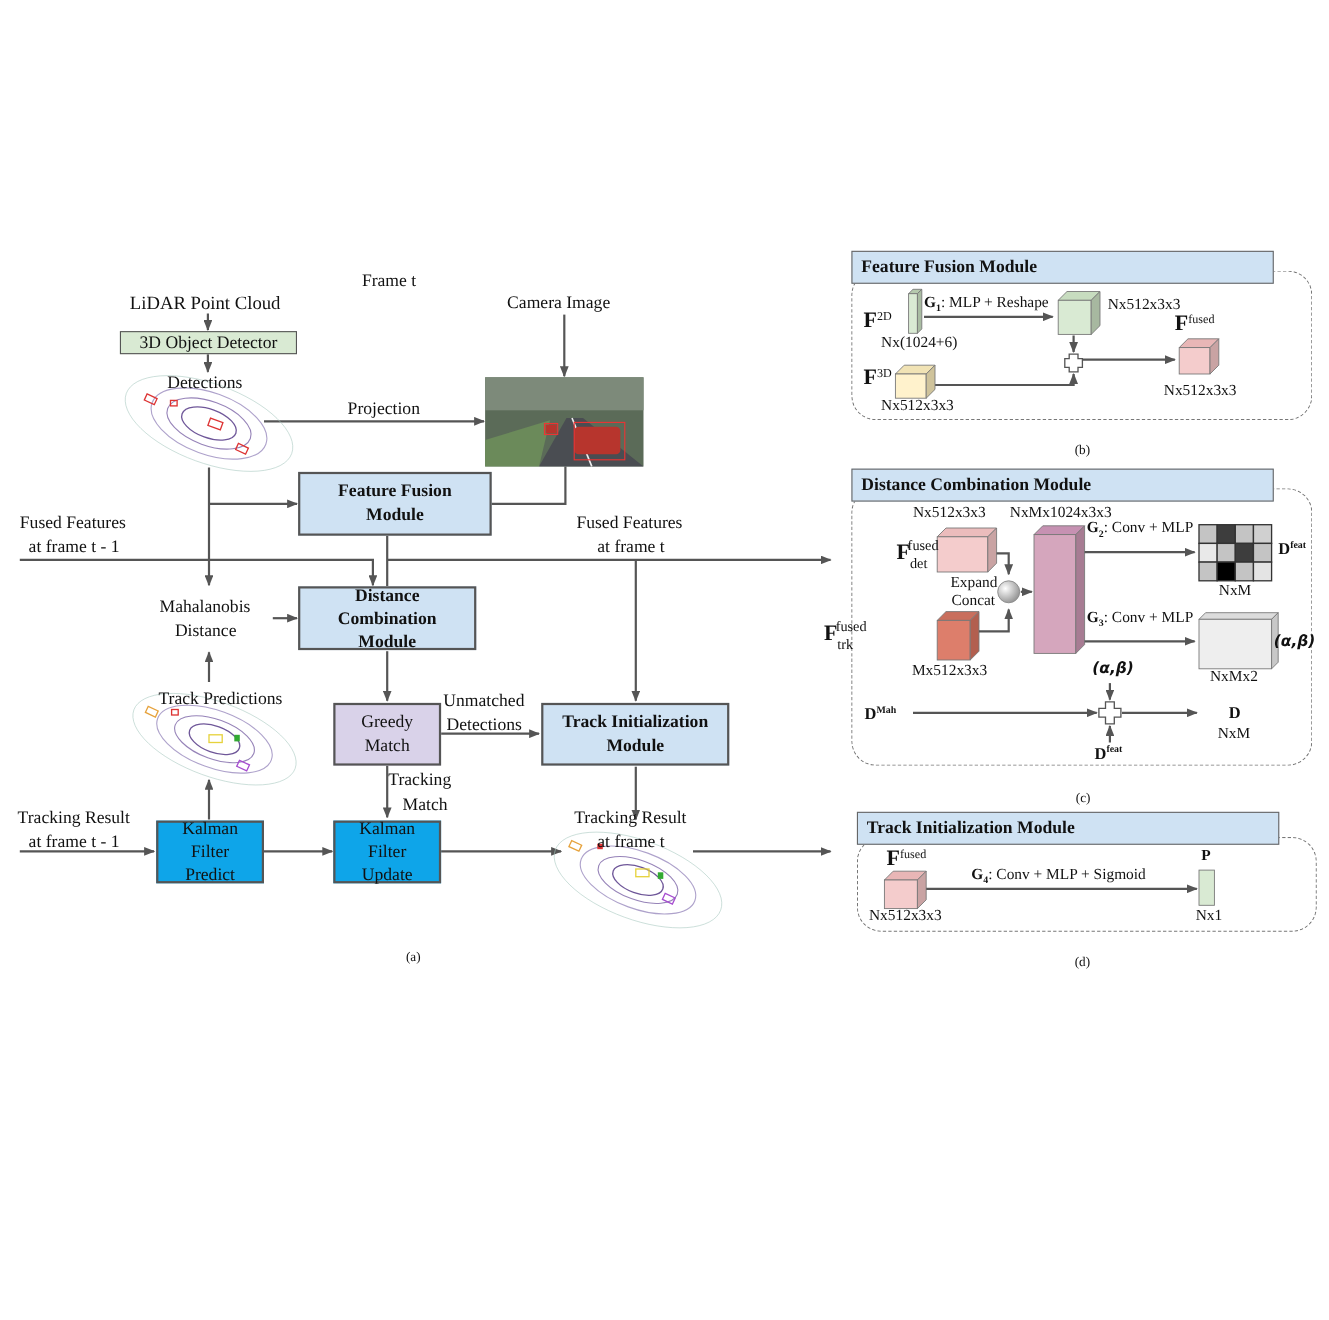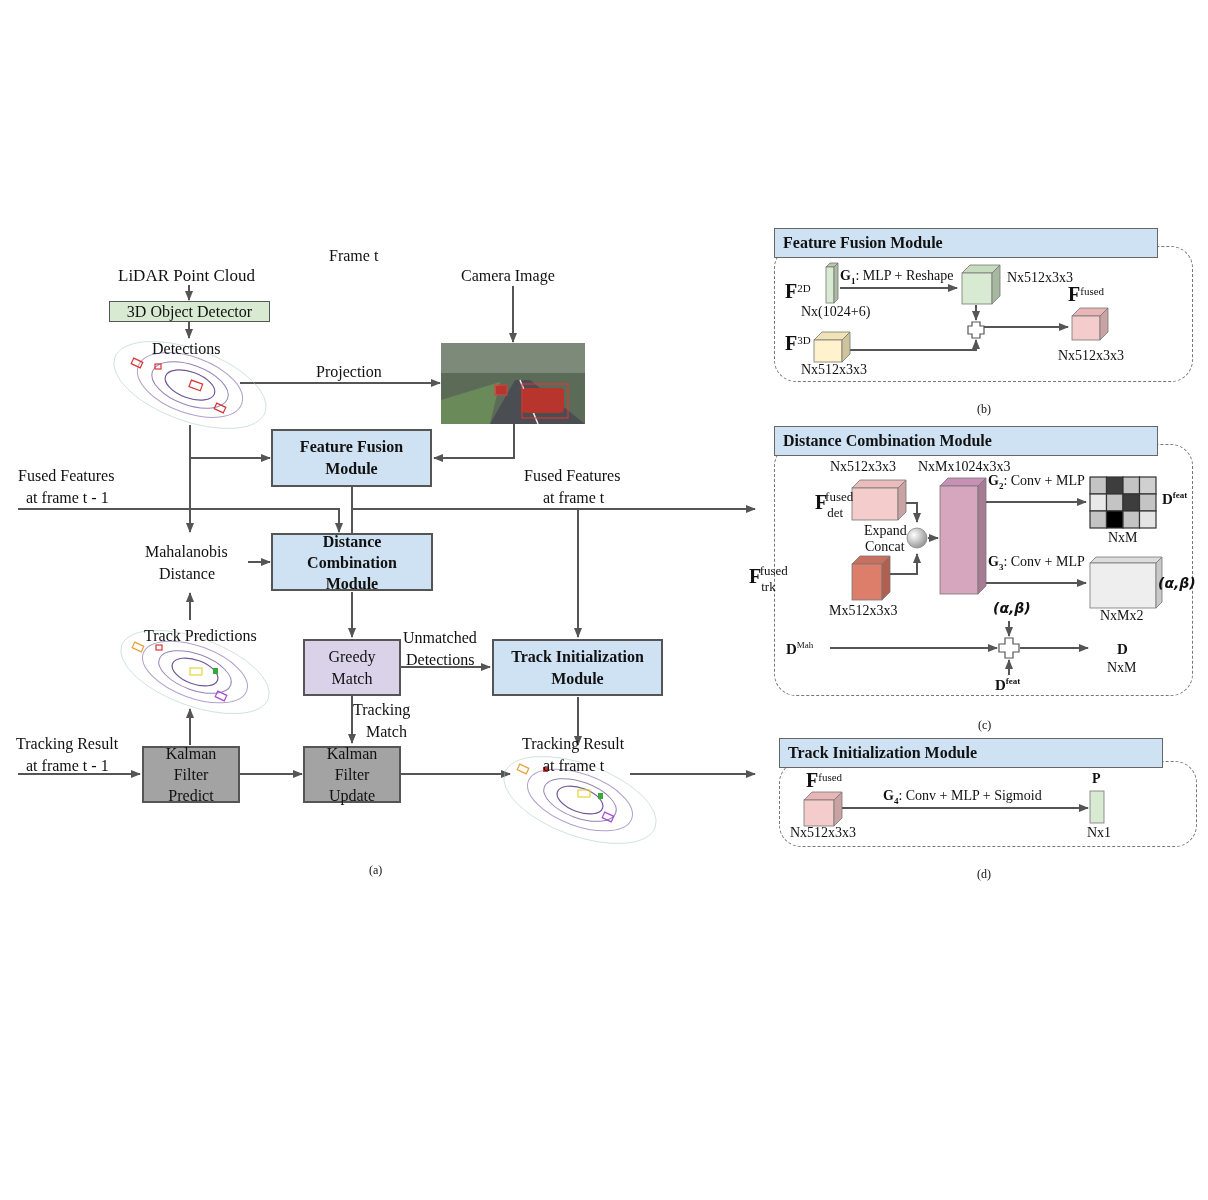--- a/index.html
+++ b/index.html
@@ -5,21 +5,21 @@
   html, body { margin: 0; padding: 0; background: #ffffff; }
   body { width: 1208px; height: 1200px; position: relative; overflow: hidden;
          font-family: "Liberation Serif", "DejaVu Serif", serif; color: #111; }
   #canvas { position: absolute; left: 0; top: 0; }
   .t { position: absolute; white-space: nowrap; font-size: 16px; line-height: 1; text-align: center; }
   .box { position: absolute; box-sizing: border-box; border: 2px solid #555;
          display: flex; flex-direction: column; align-items: center; justify-content: center;
          font-size: 16px; line-height: 22px; text-align: center; }
   .blue { background: #cfe2f3; }
   .bold { font-weight: bold; }
-  .pink { background: #a3a3a3; }
+  .pink { background: #0ea5e9; }
   .purple { background: #d9d2e9; }
   .green { background: #d9ead3; justify-content: center; }
   .panel-title { position: absolute; box-sizing: border-box; border: 1.5px solid #666;
                  background: #cfe2f3; font-weight: bold; font-size: 16px;
                  padding-left: 8px; display: flex; align-items: center; }
   .panel-body { position: absolute; box-sizing: border-box; border: 1.5px dashed #777;
                 border-radius: 22px; }
   .sm { font-size: 14px; }
   .xs { font-size: 13px; }
   .caption { font-size: 12px; }
@@ -212,21 +212,21 @@
 
 <div class="t" style="left:329px;top:248px;">Frame t</div>
 <div class="t" style="left:118px;top:267px;font-size:17px;">LiDAR Point Cloud</div>
 <div class="box green" style="left:109px;top:301px;width:161px;height:21px;border-width:1.5px;">
   <span>3D Object Detector</span>
 </div>
 <div class="t" style="left:152px;top:341px;">Detections</div>
 <div class="t" style="left:461px;top:268px;">Camera Image</div>
 <div class="t" style="left:316px;top:364px;">Projection</div>
 
-<div class="box blue bold" style="left:271px;top:429px;width:161px;height:58px;">
+<div class="box blue bold" style="left:271px;top:429px;width:176px;height:58px;">
   <span>Feature Fusion</span>
   <span>Module</span>
 </div>
 
 <div class="t" style="left:18px;top:468px;">Fused Features</div>
 <div class="t" style="left:26px;top:490px;">at frame t - 1</div>
 <div class="t" style="left:524px;top:468px;">Fused Features</div>
 <div class="t" style="left:543px;top:490px;">at frame t</div>
 
 <div class="t" style="left:145px;top:544px;">Mahalanobis</div>
@@ -296,21 +296,21 @@
 <div class="t sm" style="left:829px;top:604px;">Mx512x3x3</div>
 <div class="t sm" style="left:864px;top:524px;">Expand</div>
 <div class="t sm" style="left:865px;top:540px;">Concat</div>
 <div class="t sm" style="left:988px;top:474px;"><b>G</b><sub style="font-size:9px;font-weight:bold;">2</sub><span>: Conv + MLP</span></div>
 <div class="t sm" style="left:988px;top:555px;"><b>G</b><sub style="font-size:9px;font-weight:bold;">3</sub><span>: Conv + MLP</span></div>
 <div class="t" style="left:1162px;top:491px;font-weight:bold;font-size:15px;"><span>D</span><span class="sup" style="font-size:9px;font-weight:bold;">feat</span></div>
 <div class="t sm" style="left:1108px;top:531px;">NxM</div>
 <div class="t" style="left:1158px;top:576px;font-weight:bold;font-style:italic;font-size:14px;font-family:'DejaVu Sans',sans-serif;">(α,β)</div>
 <div class="t" style="left:993px;top:601px;font-weight:bold;font-style:italic;font-size:14px;font-family:'DejaVu Sans',sans-serif;">(α,β)</div>
 <div class="t sm" style="left:1100px;top:609px;">NxMx2</div>
-<div class="t" style="left:786px;top:641px;font-weight:bold;font-size:15px;"><span>D</span><span class="sup" style="font-size:9px;font-weight:normal;">Mah</span></div>
+<div class="t" style="left:786px;top:641px;font-weight:bold;font-size:15px;"><span>D</span><span class="sup" style="font-size:9px;font-weight:bold;">Mah</span></div>
 <div class="t" style="left:1117px;top:642px;font-weight:bold;font-size:15px;">D</div>
 <div class="t sm" style="left:1107px;top:661px;">NxM</div>
 <div class="t" style="left:995px;top:677px;font-weight:bold;font-size:15px;"><span>D</span><span class="sup" style="font-size:9px;font-weight:bold;">feat</span></div>
 <div class="t caption" style="left:978px;top:719px;">(c)</div>
 
 <div class="panel-body" style="left:779px;top:761px;width:418px;height:86px;"></div>
 <div class="panel-title" style="left:779px;top:738px;width:384px;height:30px;">Track Initialization Module</div>
 <div class="t" style="left:806px;top:770px;"><span class="bigF">F</span><span class="sup">fused</span></div>
 <div class="t sm" style="left:790px;top:826px;">Nx512x3x3</div>
 <div class="t sm" style="left:883px;top:789px;"><b>G</b><sub style="font-size:9px;font-weight:bold;">4</sub><span>: Conv + MLP + Sigmoid</span></div>

